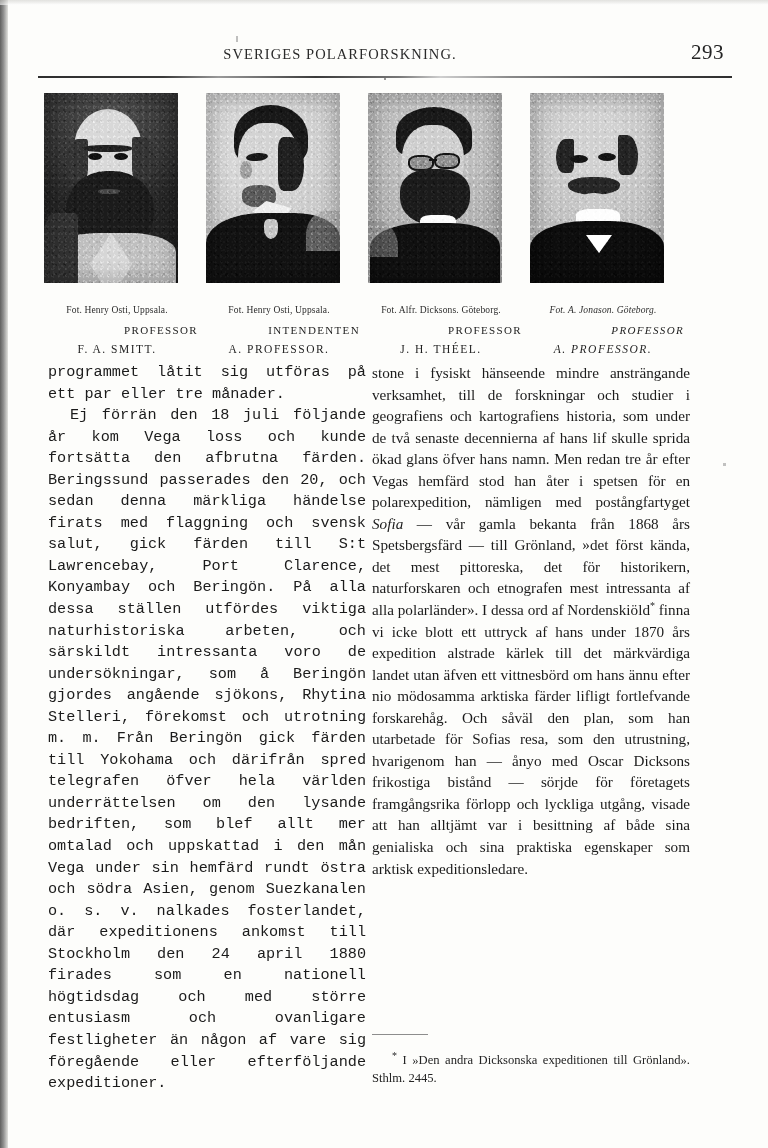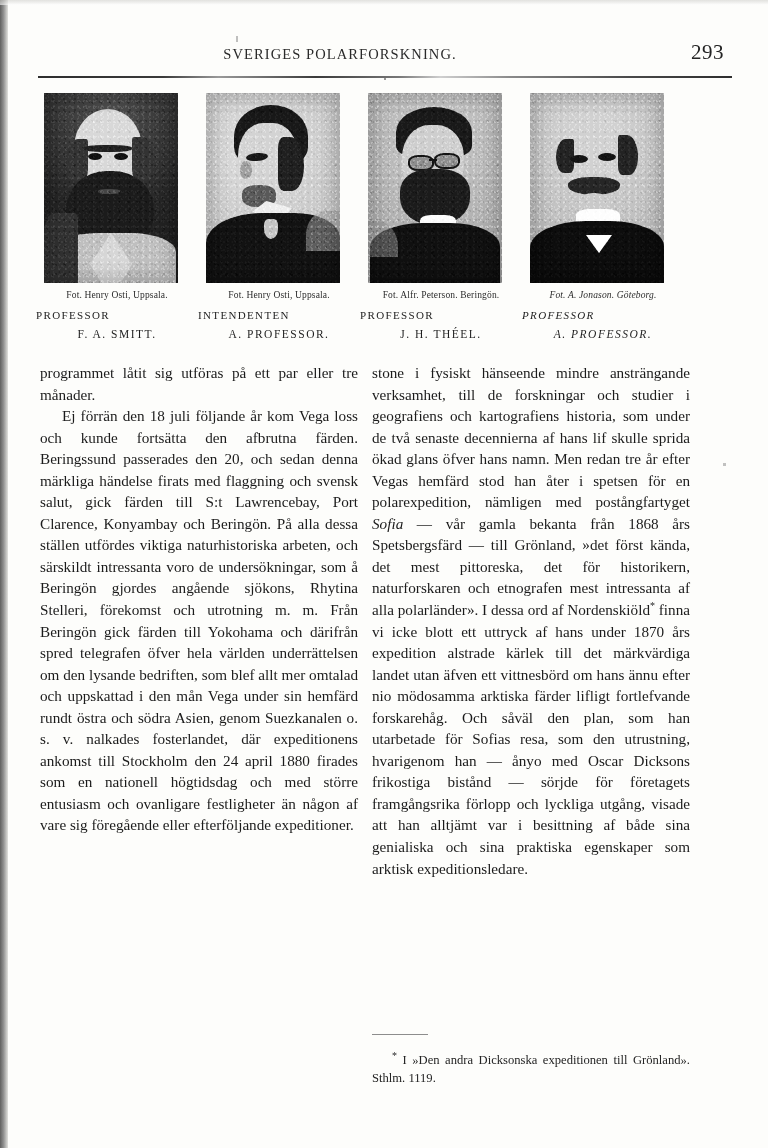--- a/index.html
+++ b/index.html
@@ -223,30 +223,30 @@
   .p4 .collar { position:absolute; left:46px; top:116px; width:44px; height:20px;
       background:#f0f0ea; border-radius:30% 30% 44% 44%; }
   .p4 .body { position:absolute; left:0px; top:128px; width:134px; height:64px;
       background:#191917; border-radius:42% 40% 0 0; }
   .p4 .bowtie { position:absolute; left:56px; top:142px; width:0; height:0;
       border-left:13px solid transparent; border-right:13px solid transparent;
       border-top:18px solid #f4f4ee; }
 
   
   .cap-photog {
-    margin-top: 7px;
+    margin-top: 22px;
     text-align: center;
     font-size: 9.5px;
     letter-spacing: .15px;
     color: #2b2b2b;
     white-space: nowrap;
   }
   .cap-role {
     margin-top: 9px;
-    text-align: left;
+    text-align: right;
     font-size: 11px;
     letter-spacing: 1.35px;
     color: #232323;
   }
   .cap-name {
     margin-top: 7px;
     text-align: center;
     font-size: 11.5px;
     letter-spacing: 1.5px;
     color: #1f1f1f;
@@ -263,21 +263,21 @@
     position: absolute;
     top: 0;
     width: 318px;
     font-size: 15.2px;
     line-height: 21.55px;
     text-align: justify;
     text-align-last: left;
     color: #1b1b1b;
     hyphens: manual;
   }
-  .col.left  { left: 4px; }
+  .col.left  { left: 12px; font-family: Liberation Mono, monospace; }
   .col.right { left: 336px; }
   .col p {
     margin: 0;
     text-indent: 0;
   }
   .col p.indent { text-indent: 22px; }
   .col em { font-style: italic; }
   .col sup { font-size: 10px; vertical-align: super; line-height: 0; }
 
   .footnote-wrap {
@@ -371,21 +371,21 @@
         <div class="glass-l"></div>
           <div class="glass-r"></div>
           <div class="bridge"></div>
         <div class="beard"></div>
           <div class="collar"></div>
           <div class="body"></div>
           <div class="shoulderlight"></div>
         <div class="vignette"></div>
           <div class="grain"></div>
       </div>
-      <div class="cap-photog">Fot. Alfr. Peterson. Beringön.</div>
+      <div class="cap-photog">Fot. Alfr. Dicksons. Göteborg.</div>
       <div class="cap-role">PROFESSOR</div>
       <div class="cap-name">J. H. THÉEL.</div>
     </div>
 
     <div class="portrait-cell c3">
       <div class="photo p4">
         <div class="bg"></div>
           <div class="head"></div>
           <div class="hair-l"></div>
           <div class="hair-r"></div>
@@ -414,16 +414,16 @@
     </div>
 
     <div class="col right">
       <p><span>stone i fysiskt hänseende mindre ansträngande verksamhet, till de forskningar och studier i geografiens och kartografiens historia, som under de två senaste decennierna af hans lif skulle sprida ökad glans öfver hans namn. Men redan tre år efter Vegas hemfärd stod han åter i spetsen för en polarexpedition, nämligen med postångfartyget </span><em>Sofia</em><span> — vår gamla bekanta från 1868 års Spetsbergsfärd — till Grönland, »det först kända, det mest pittoreska, det för historikern, naturforskaren och etnografen mest intressanta af alla polarländer». I dessa ord af Nordenskiöld</span><sup>*</sup><span> finna vi icke blott ett uttryck af hans under 1870 års expedition alstrade kärlek till det märkvärdiga landet utan äfven ett vittnesbörd om hans ännu efter nio mödosamma arktiska färder lifligt fortlefvande forskarehåg. Och såväl den plan, som han utarbetade för Sofias resa, som den utrustning, hvarigenom han — ånyo med Oscar Dicksons frikostiga bistånd — sörjde för företagets framgångsrika förlopp och lyckliga utgång, visade att han alltjämt var i besittning af både sina genialiska och sina praktiska egenskaper som arktisk expeditionsledare.</span></p>
     </div>
 
   </div>
 
   <div class="footnote-wrap">
     <div class="footnote-rule"></div>
-    <div class="footnote"><sup>*</sup><span> I »Den andra Dicksonska expeditionen till Grönland». Sthlm. 1119.</span></div>
+    <div class="footnote"><sup>*</sup><span> I »Den andra Dicksonska expeditionen till Grönland». Sthlm. 2445.</span></div>
   </div>
 
 </div>
 
 </body></html>

